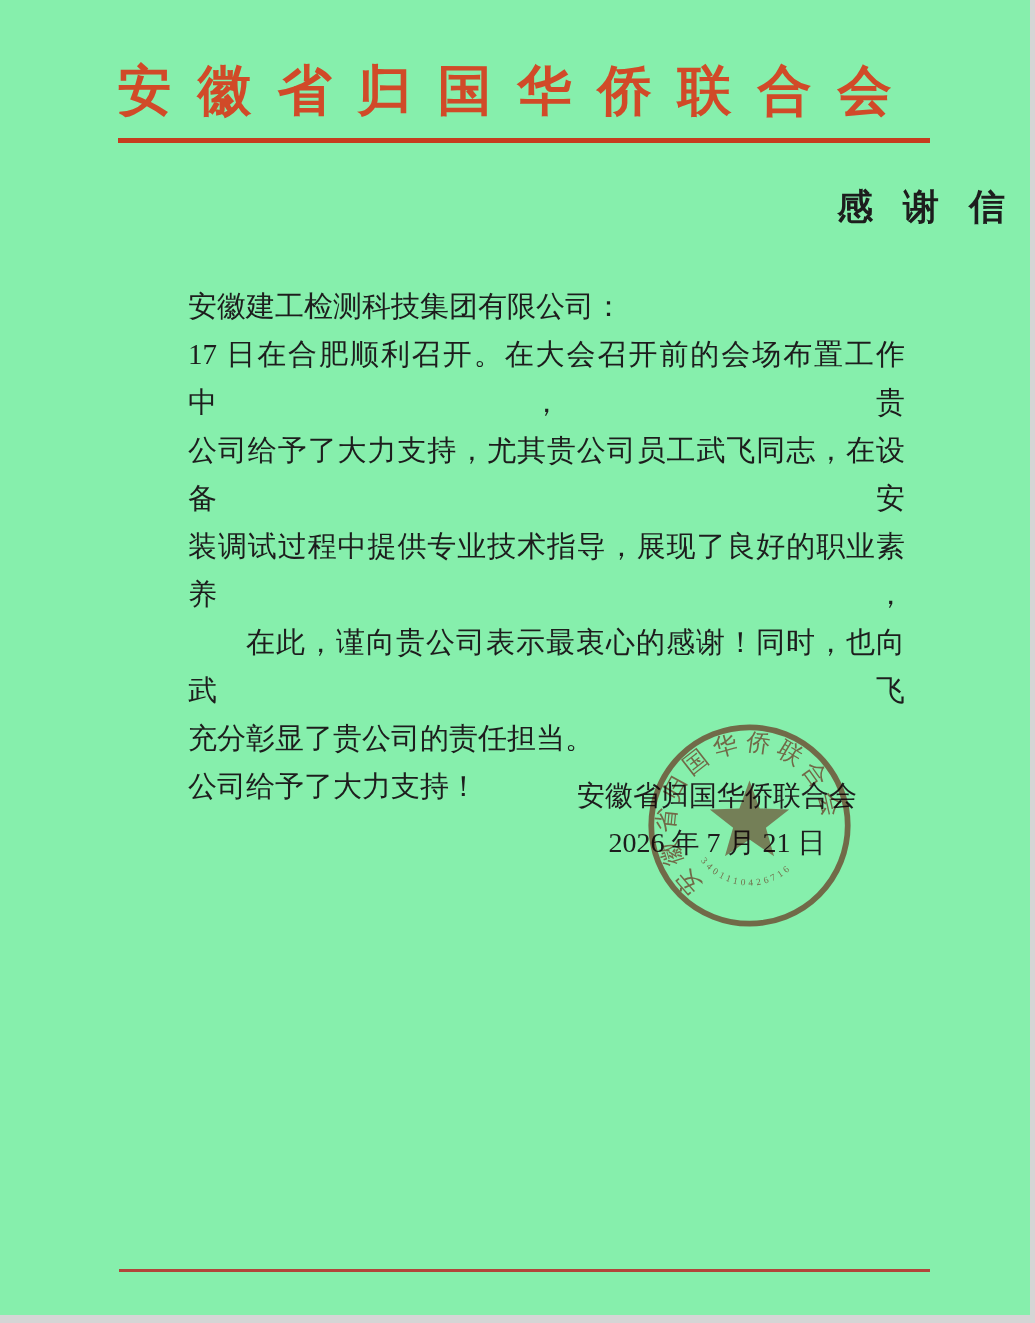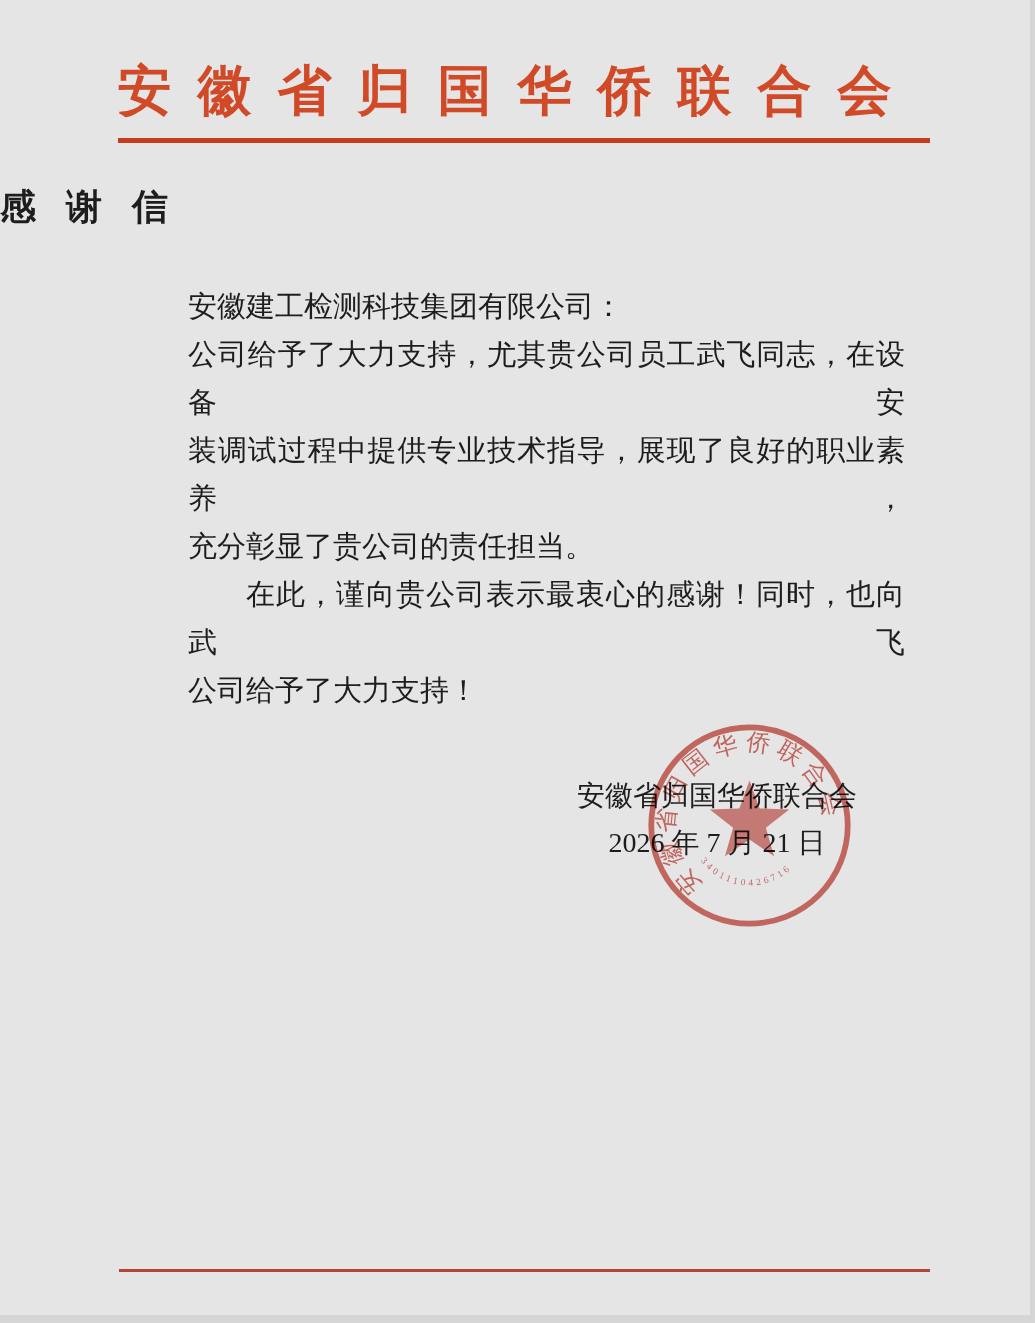--- a/index.html
+++ b/index.html
@@ -1,20 +1,20 @@
 <!DOCTYPE html>
 <html style="--letterhead-red: #d14a28; --rule-red: #c63c1f; --footer-rule-red: #b2453a; --seal-red: #cc4f46; --text-black: #1d1d1d; --page-edge-gray: #d5d5d5;"><head>
 <meta charset="utf-8">
 <style>
   html, body { margin: 0; padding: 0; }
   .page {
     position: relative;
     width: 1035px;
     height: 1323px;
-    background: #e5e5e5;
+    background: #86efac;
     overflow: hidden;
     font-family: "Liberation Serif", serif;
   }
   .edge-right {
     position: absolute; top: 0; right: 0;
     width: 5px; height: 100%;
     background: var(--page-edge-gray, #d5d5d5);
   }
   .edge-bottom {
     position: absolute; left: 0; bottom: 0;
@@ -30,21 +30,21 @@
     color: var(--letterhead-red, #d14a28);
     white-space: nowrap;
   }
   .rule-top {
     position: absolute; top: 138px; left: 118px;
     width: 812px; height: 5px;
     background: var(--rule-red, #c63c1f);
   }
   .doc-title {
     position: absolute; top: 184px; left: 0; width: 100%;
-    text-align: left;
+    text-align: right;
     font-size: 36px; font-weight: 700;
     letter-spacing: 30px;
     line-height: 46px;
     color: var(--text-black, #1d1d1d);
   }
   .body-text {
     position: absolute; top: 282px; left: 148px;
     width: 757px;
     font-size: 29px; line-height: 48px;
     color: var(--text-black, #1d1d1d);
@@ -80,24 +80,25 @@
 
   <div class="letterhead">安徽省归国华侨联合会</div>
 
   <div class="rule-top"></div>
 
   <div class="doc-title">感谢信</div>
 
   <div class="body-text">
 
   <div class="body-line" style="">安徽建工检测科技集团有限公司：</div>
+      <div class="body-line stretch" style="">17 日在合肥顺利召开。在大会召开前的会场布置工作中，贵</div>
       <div class="body-line stretch" style="">公司给予了大力支持，尤其贵公司员工武飞同志，在设备安</div>
       <div class="body-line stretch" style="">装调试过程中提供专业技术指导，展现了良好的职业素养，</div>
+      <div class="body-line indent stretch" style="">在此，谨向贵公司表示最衷心的感谢！同时，也向武飞</div>
       <div class="body-line" style="">充分彰显了贵公司的责任担当。</div>
-      <div class="body-line indent stretch" style="">在此，谨向贵公司表示最衷心的感谢！同时，也向武飞</div>
       <div class="body-line" style="">公司给予了大力支持！</div>
     </div>
 
   <div class="signature">
     <div>安徽省归国华侨联合会</div>
     <div>2026 年 7 月 21 日</div>
   </div>
 
   <div class="seal">
     <svg viewBox="0 0 200 200" xmlns="http://www.w3.org/2000/svg">

